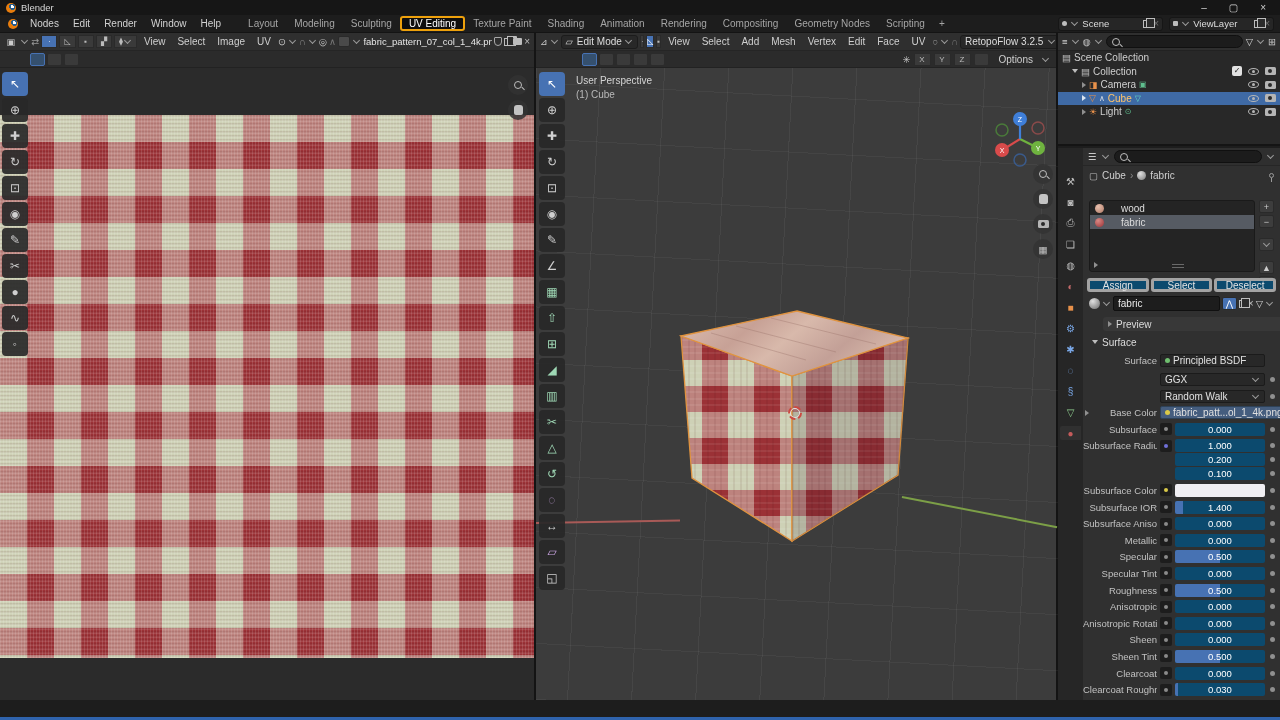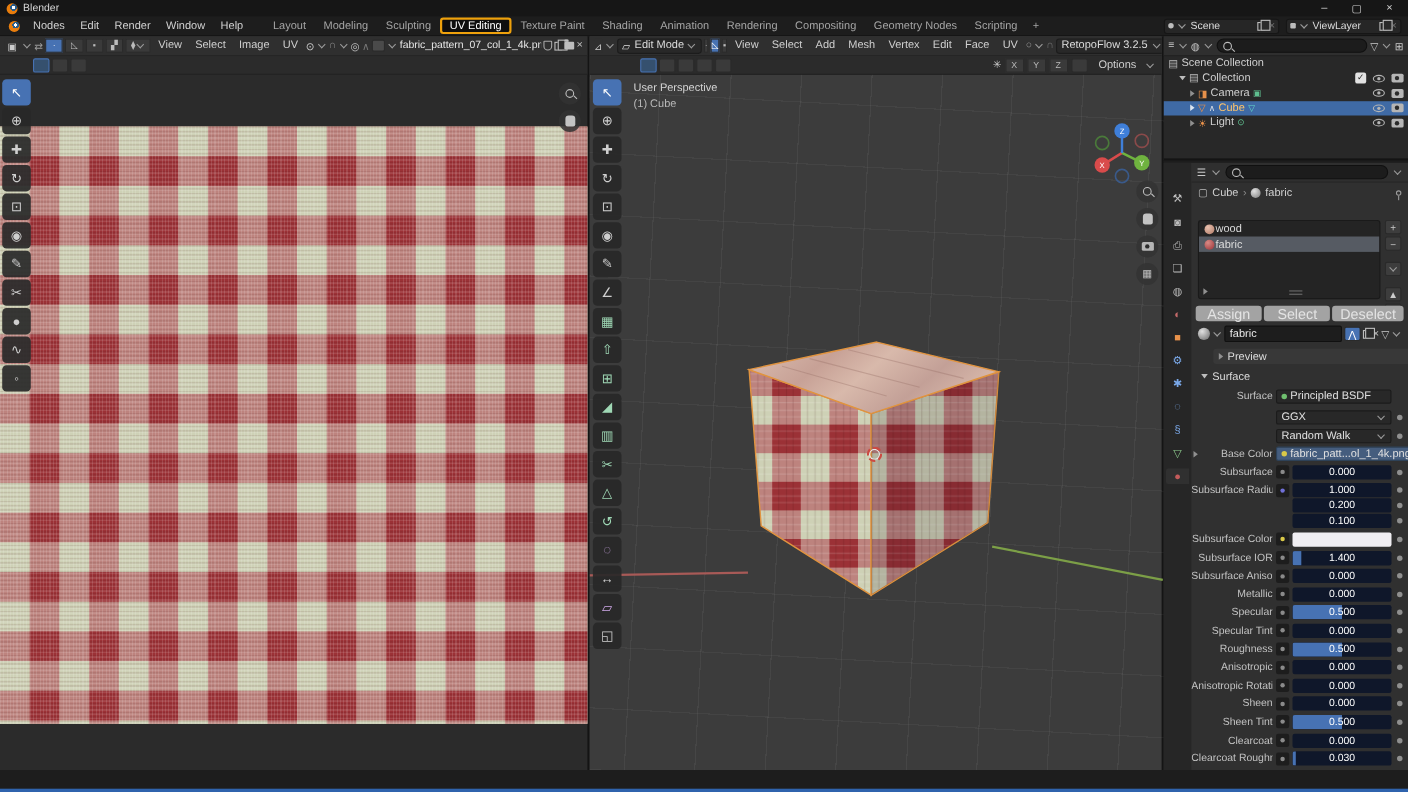--- a/index.html
+++ b/index.html
@@ -81,34 +81,34 @@
   .badge{font-size:8px}
   
   .props{left:1058px;top:148px;width:222px;height:552px;background:#303030}
   .ptabs{position:absolute;left:0;top:0;width:25px;height:552px;background:#262626;display:flex;flex-direction:column;align-items:center;padding-top:26px;gap:7px}
   .ptab{width:21px;height:14px;display:flex;align-items:center;justify-content:center;font-size:10px;border-radius:2px 0 0 2px}
   .ptab.active{background:#303030}
   .pcontent{position:absolute;left:25px;top:0;width:197px;height:552px;overflow:hidden}
   .p-hdr{display:flex;align-items:center;gap:4px;height:18px;padding:0 5px;background:#2f2f2f;border-bottom:1px solid #262626}
   .crumb{display:flex;align-items:center;gap:4px;height:18px;padding:0 6px;color:#d0d0d0}
   .slotlist{position:absolute;left:6px;top:52px;width:166px;height:72px;background:#242424;border:1px solid #1a1a1a;border-radius:3px;overflow:hidden}
-  .slot{display:flex;align-items:center;gap:1px;height:14px;padding:0 5px;color:#ddd}
+  .slot{display:flex;align-items:center;gap:17px;height:14px;padding:0 5px;color:#ddd}
   .slot.sel{background:#565b63}
   .sphere{width:9px;height:9px;border-radius:50%;flex:none}
   .sidecol{position:absolute;left:176px;top:52px;width:15px;display:flex;flex-direction:column;gap:2px}
   .sq{width:15px;height:13px;background:#3d3d3d;border:1px solid #2a2a2a;border-radius:2px;color:#ccc;font-size:9px;display:flex;align-items:center;justify-content:center}
-  .btn3{flex:1;height:14px;background:#14532d;border:7px solid #a3a3a3;border-radius:3px;color:#e3e3e3;font-size:13px;display:flex;align-items:center;justify-content:center}
+  .btn3{flex:1;height:14px;background:#0c4a6e;border:3px solid #a3a3a3;border-radius:3px;color:#e3e3e3;font-size:10px;display:flex;align-items:center;justify-content:center}
   .datablock{display:flex;align-items:center;gap:2px;padding:0 6px}
   .namefield{flex:1;display:flex;align-items:center;height:15px;background:#1d1d1d;border:1px solid #101010;border-radius:2px;padding:0 4px;color:#e8e8e8}
   .panelhdr{display:flex;align-items:center;gap:4px;height:14px;margin:2px 4px 0 4px;background:#383838;border-radius:3px;padding:0 5px;color:#dcdcdc}
   .prow{display:flex;align-items:center;height:13px;margin:0 5px 3.6px 0;gap:3px}
   .plabel{width:74px;text-align:right;color:#c2c2c2;font-size:9.5px;flex:none;overflow:hidden;white-space:nowrap}
   .socket{width:12px;height:12px;background:#1d1d1d;border-radius:2px;display:flex;align-items:center;justify-content:center;flex:none}
   .sdot{width:4px;height:4px;border-radius:50%;background:#8a8a8a}
-  .slider{flex:1;height:13px;background:#0f172a;border-radius:2px;position:relative;overflow:hidden}
+  .slider{flex:1;height:13px;background:#0c4a6e;border-radius:2px;position:relative;overflow:hidden}
   .slider .fill{position:absolute;left:0;top:0;bottom:0;background:#4772b3}
   .slider .sval{position:absolute;inset:0;display:flex;align-items:center;justify-content:center;color:#fff;font-size:9.5px}
   .kdot{width:5px;height:5px;border-radius:50%;background:#8f8f8f;flex:none;margin-left:2px}
   .dselect{flex:1;height:13px;background:#282828;border:1px solid #1b1b1b;border-radius:2px;display:flex;align-items:center;padding:0 4px;color:#e0e0e0;gap:3px}
   .dot{width:5px;height:5px;border-radius:50%;flex:none}
   
   .statusbar{left:0;top:700px;width:1280px;height:17px;background:#1b1b1b;display:flex;align-items:center;color:#9a9a9a;border-top:1px solid #101010}
   .bluestrip{left:0;top:717px;width:1280px;height:3px;background:#2f63ad}
   .mouse{width:8px;height:12px;border:1px solid #9a9a9a;border-radius:3.5px;position:relative;flex:none;margin-right:4px}
   .mouse::after{content:"";position:absolute;left:1px;top:1px;width:2.5px;height:3.5px;background:#cfcfcf;border-radius:1px}

